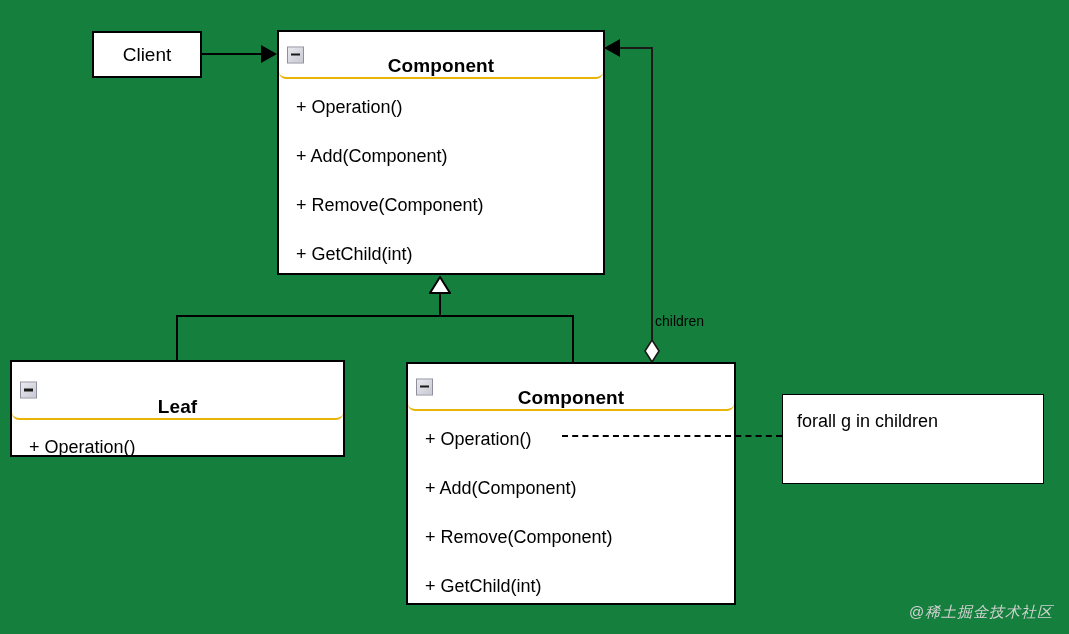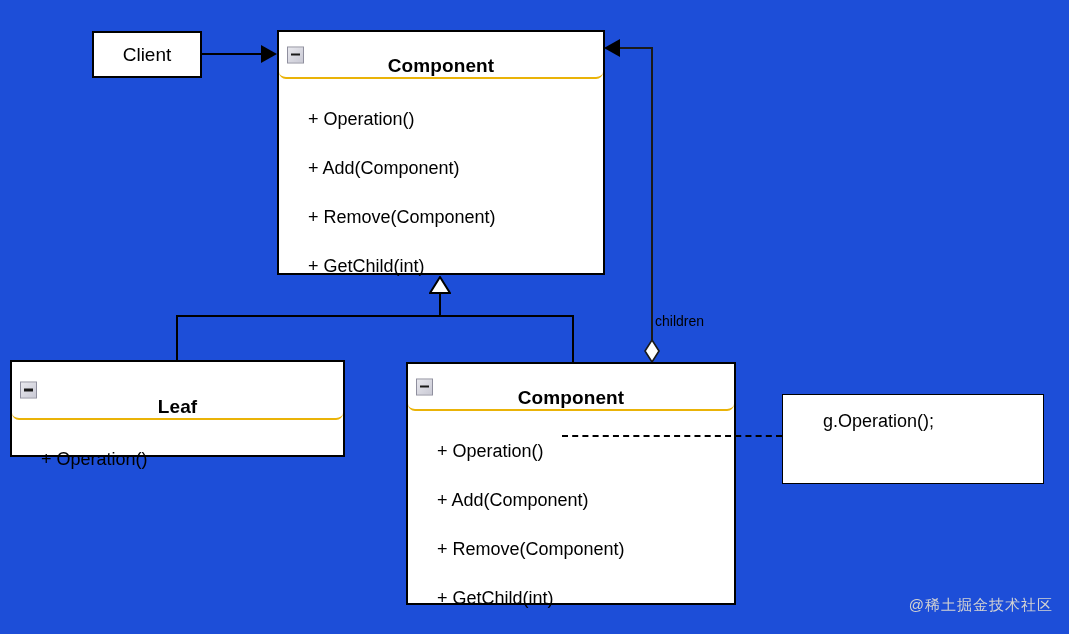--- a/index.html
+++ b/index.html
@@ -9,21 +9,21 @@
     background: #ffffff;
   }
   body {
     font-family: "Liberation Sans", sans-serif;
     -webkit-font-smoothing: antialiased;
   }
   #canvas {
     position: relative;
     width: 1069px;
     height: 634px;
-    background: #1d4ed8;
+    background: #15803d;
     overflow: hidden;
   }
 
   
   .uml-box {
     position: absolute;
     background: #ffffff;
     border: 2px solid #000000;
     box-sizing: border-box;
     z-index: 5;
@@ -38,21 +38,21 @@
     border-radius: 7px;
   }
   .uml-title {
     font-weight: bold;
     font-size: 19px;
     color: #000000;
     letter-spacing: 0.1px;
   }
   .uml-body {
     box-sizing: border-box;
-    padding: 16px;
+    padding: 4px;
   }
   .uml-member {
     font-size: 18px;
     color: #000000;
     padding-left: 13px;
     display: flex;
     align-items: center;
     box-sizing: border-box;
     white-space: nowrap;
   }
@@ -251,18 +251,18 @@
       <div class="uml-member" style="height:49px;">+ Operation()</div>
       <div class="uml-member" style="height:49px;">+ Add(Component)</div>
       <div class="uml-member" style="height:49px;">+ Remove(Component)</div>
       <div class="uml-member" style="height:49px;">+ GetChild(int)</div>
     </div>
   </div>
 
   <div class="dashed-link" style="left:562px; top:435px; width:220px; z-index:7;"></div>
 
   <div class="note-box" style="left:782px; top:394px; width:262px; height:90px;">
-    <div class="note-line indented">g.Operation();</div>
-  </div>
-
-  <div class="watermark" style="right:16px; bottom:19px;">@稀土掘金技术社区</div>
+    <div class="note-line">forall g in children</div>
+  </div>
+
+  <div class="watermark" style="right:16px; bottom:12px;font-style:italic;">@稀土掘金技术社区</div>
 
 </div>
 
 </body></html>

